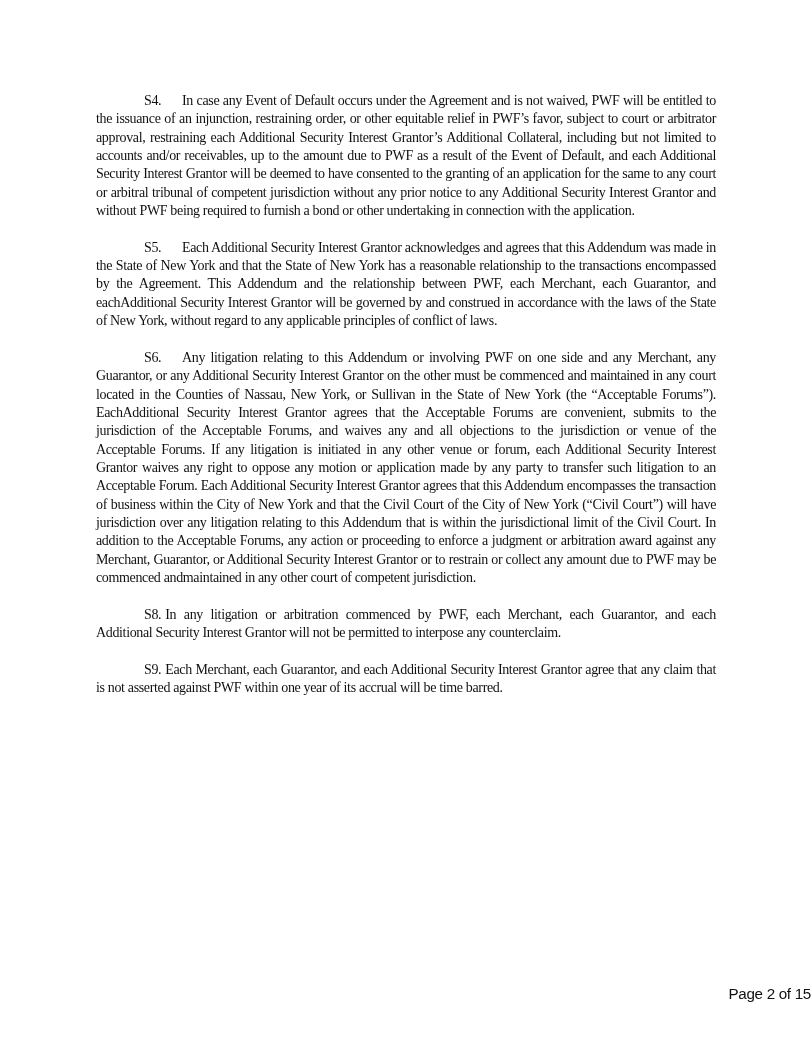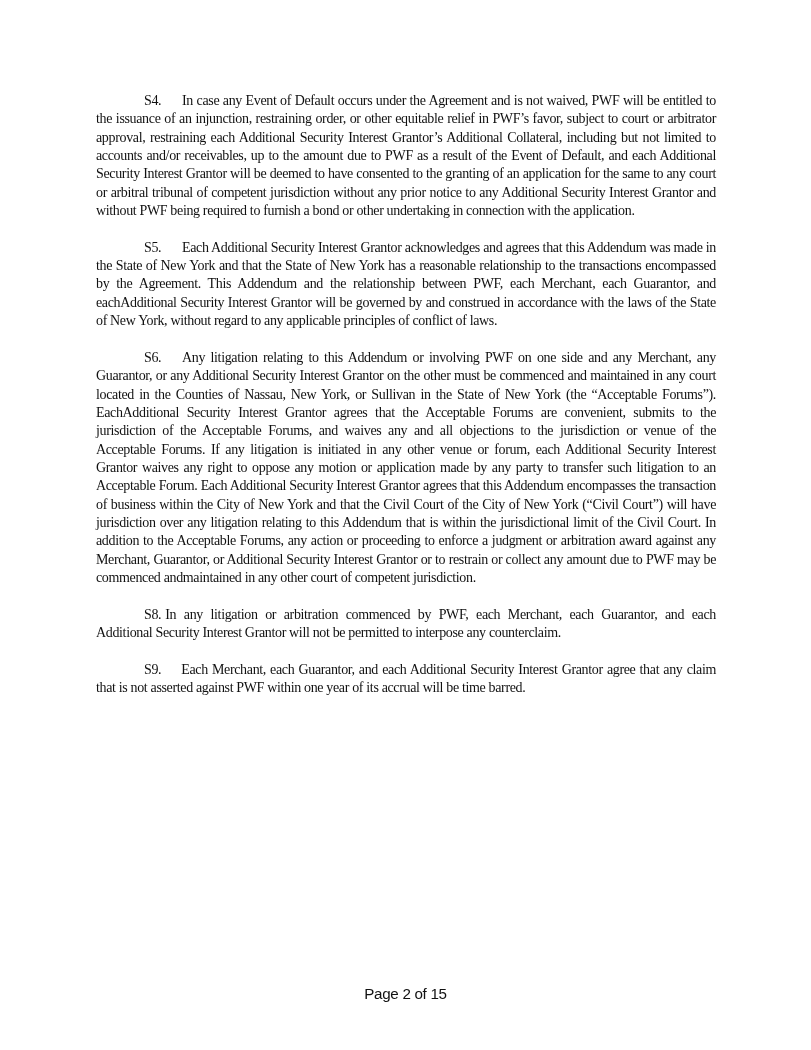--- a/index.html
+++ b/index.html
@@ -7,28 +7,28 @@
   .page {
     position: absolute; left: 96px; top: 92px; width: 620px;
     font-family: Liberation Serif, serif;
     font-size: 14px; line-height: 18.35px; color: #111111;
     letter-spacing: -0.35px;
   }
   .para { margin: 0 0 18.35px 0; text-align: justify; text-indent: 48px; }
   .num { display: inline-block; min-width: 38px; text-indent: 0; }
   .footer {
     position: absolute; left: 0; width: 811px; top: 985px;
-    text-align: center; font-family: "Liberation Sans", sans-serif;
+    text-align: right; font-family: "Liberation Sans", sans-serif;
     font-size: 15.2px; color: #111111; letter-spacing: -0.3px;
   }
 </style>
 </head>
 <body>
 
 <div class="page">
   <p class="para"><span class="num">S4.</span><span>In case any Event of Default occurs under the Agreement and is not waived, PWF will be entitled to the issuance of an injunction, restraining order, or other equitable relief in PWF’s favor, subject to court or arbitrator approval, restraining each Additional Security Interest Grantor’s Additional Collateral, including but not limited to accounts and/or receivables, up to the amount due to PWF as a result of the Event of Default, and each Additional Security Interest Grantor will be deemed to  have consented to the granting of an application for the same to any court or arbitral tribunal of competent jurisdiction without any prior notice to any Additional Security Interest Grantor and without PWF being required to furnish a bond or other undertaking in connection with the application.</span></p>
   <p class="para"><span class="num">S5.</span><span>Each Additional Security Interest Grantor acknowledges and agrees that this Addendum was made in the State of New York and that the State of New York has a reasonable relationship to the transactions encompassed by the Agreement. This Addendum and the relationship between PWF, each Merchant, each Guarantor, and eachAdditional Security Interest Grantor will be governed by and construed in accordance with the laws of the State of New York, without regard to any applicable principles of conflict of laws.</span></p>
   <p class="para"><span class="num">S6.</span><span>Any litigation relating to this Addendum or involving PWF on one side and any Merchant, any Guarantor, or any Additional Security Interest Grantor on the other must be commenced and maintained in any court located in the Counties of Nassau, New York, or Sullivan in the State of New York (the “Acceptable Forums”). EachAdditional Security Interest Grantor agrees that the Acceptable Forums are convenient, submits to the jurisdiction of the Acceptable Forums, and waives any and all objections to the jurisdiction or venue of the Acceptable Forums. If any litigation is initiated in any other venue or forum, each Additional Security Interest Grantor waives any right to oppose any motion or application made by any party to transfer such litigation to an Acceptable Forum. Each Additional Security Interest Grantor agrees that this Addendum encompasses the transaction of business within the City of New York and that the Civil Court of the City of New York (“Civil Court”) will have jurisdiction over any litigation relating to this Addendum that is within the jurisdictional limit of the Civil Court. In addition to the Acceptable Forums, any action or proceeding to enforce a judgment or arbitration award against any Merchant, Guarantor, or Additional Security Interest Grantor or to restrain or collect any amount due to PWF may be commenced andmaintained in any other court of competent jurisdiction.</span></p>
   <p class="para"><span class="num" style="min-width:0;margin-right:4px">S8.</span><span>In any litigation or arbitration commenced by PWF, each Merchant, each Guarantor, and each Additional Security Interest Grantor will not be permitted to interpose any counterclaim.</span></p>
-  <p class="para"><span class="num" style="min-width:0;margin-right:20px">S9.</span><span>Each Merchant, each Guarantor, and each Additional Security Interest Grantor agree that any claim that is not asserted against PWF within one year of its accrual will be time barred.</span></p>
+  <p class="para"><span class="num" style="min-width:0;margin-right:4px">S9.</span><span>Each Merchant, each Guarantor, and each Additional Security Interest Grantor agree that any claim that is not asserted against PWF within one year of its accrual will be time barred.</span></p>
 </div>
 
 <div class="footer">Page 2 of 15</div>
 
 </body></html>

